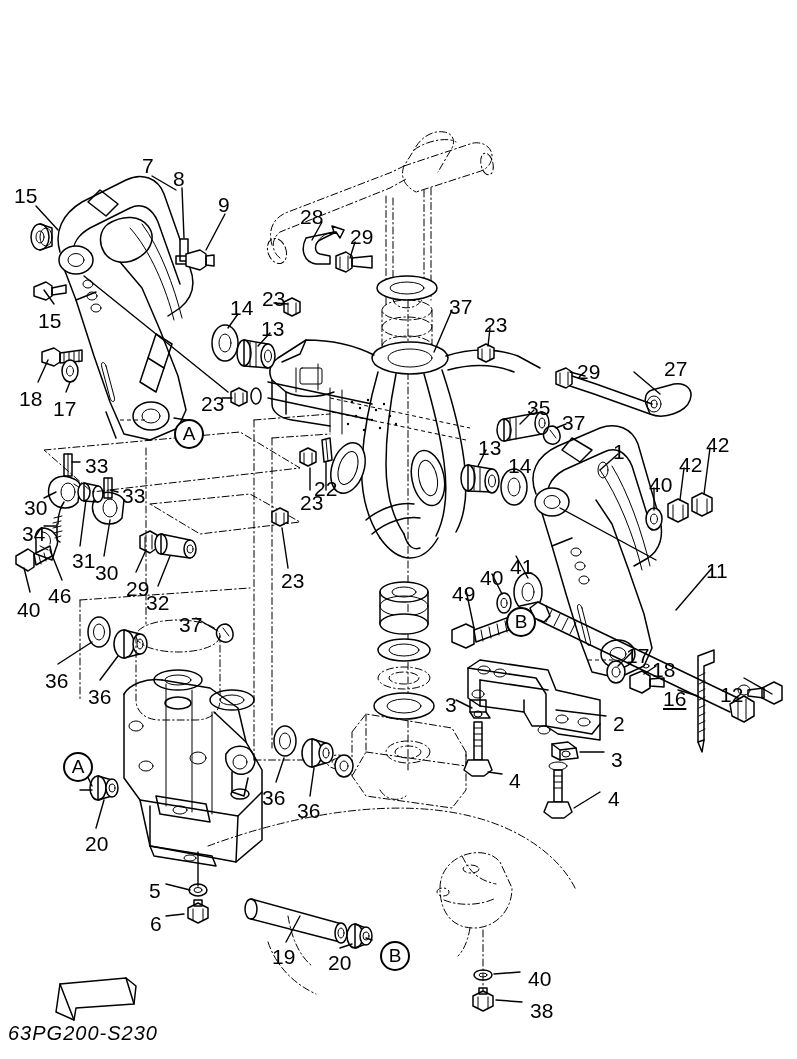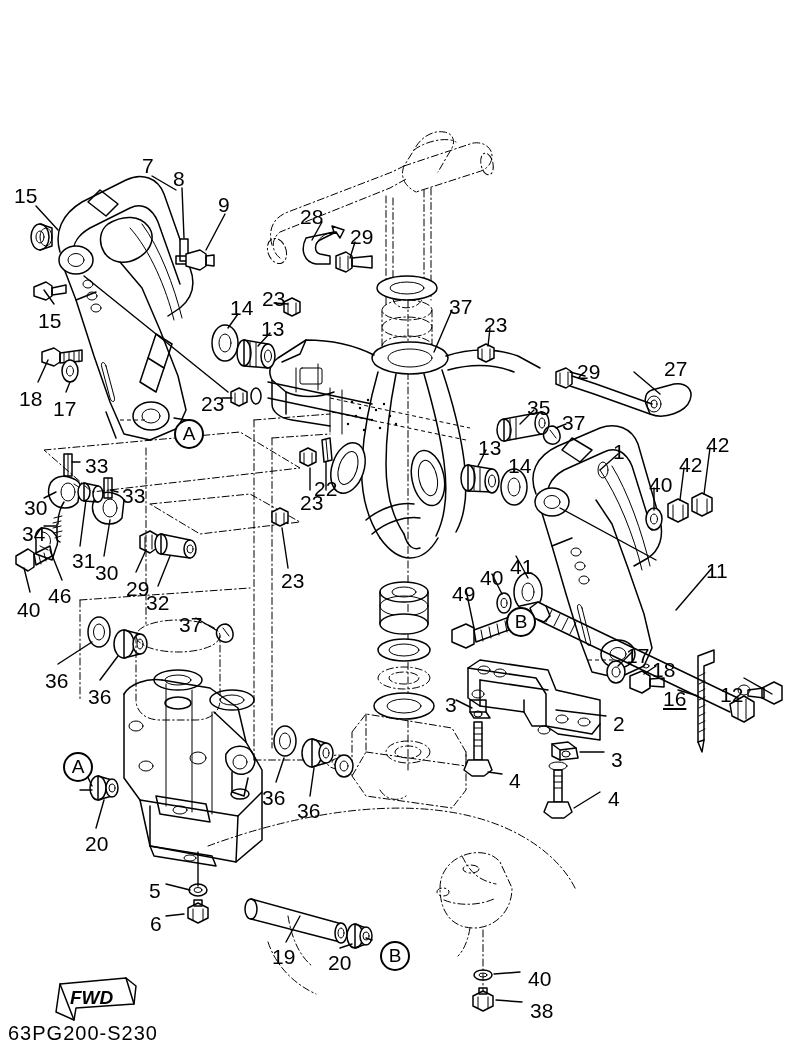--- a/index.html
+++ b/index.html
@@ -35,20 +35,21 @@
     color:#000;
     background:#fff;
   }
   #diagcode{
     position:absolute;
     left:8px;top:1022px;
     font-family:"Liberation Sans",sans-serif;
     font-size:20px;
     letter-spacing:1px;
     color:#000;
+    font-style:italic;
   }
   #fwdwrap{position:absolute;left:48px;top:975px;width:90px;height:48px;}
   #fwdwrap svg{display:block;}
 </style>
 </head>
 <body>
 
 <div id="sheet">
 
   <svg id="artwork" viewBox="0 0 797 1059" xmlns="http://www.w3.org/2000/svg">
@@ -725,25 +726,20 @@
       <path class="ldr" d="M78 756 L92 786"></path>
     </g>
 
     <g>
       <path class="ln" d="M56 1012 L60 984 L126 978 L136 986 L134 1004 L76 1008 L74 1020 Z"></path>
       <path class="ln" d="M60 984 L74 1020"></path>
       <path class="ln" d="M126 978 L134 1004"></path>
     </g>
   </svg>
 
-  <div id="fwdwrap">
-    <svg width="90" height="48" viewBox="0 0 90 48">
-      <text x="22" y="29" font-family="Liberation Sans, sans-serif" font-size="19" font-weight="bold" font-style="italic" fill="#000">FWD</text>
-    </svg>
-  </div>
 
   <div id="diagcode">63PG200-S230</div>
 
   <div id="callout-layer">
       <div class="callout" style="left: 14px; top: 185px;">15</div>
       <div class="callout" style="left: 142px; top: 155px;">7</div>
       <div class="callout" style="left: 173px; top: 168px;">8</div>
       <div class="callout" style="left: 218px; top: 194px;">9</div>
       <div class="callout" style="left: 38px; top: 310px;">15</div>
       <div class="callout" style="left: 19px; top: 388px;">18</div>

